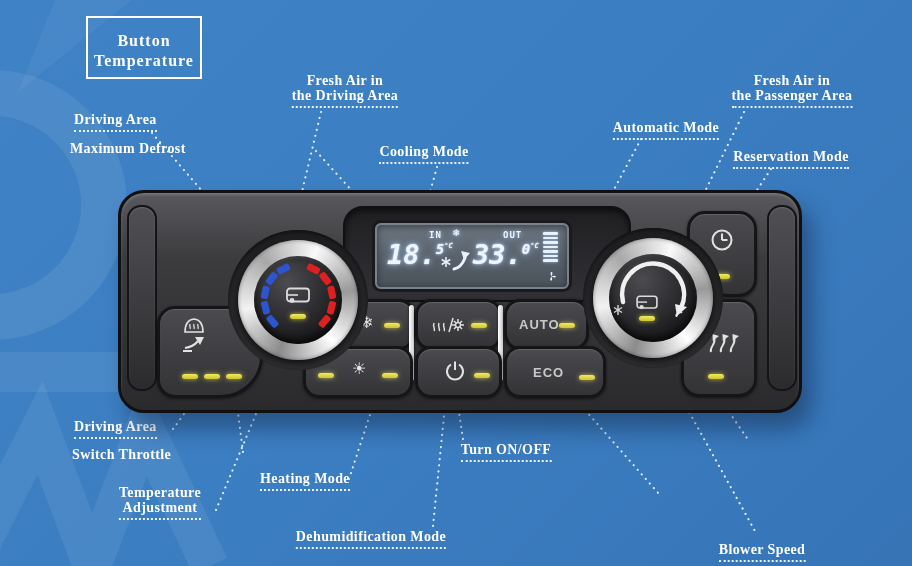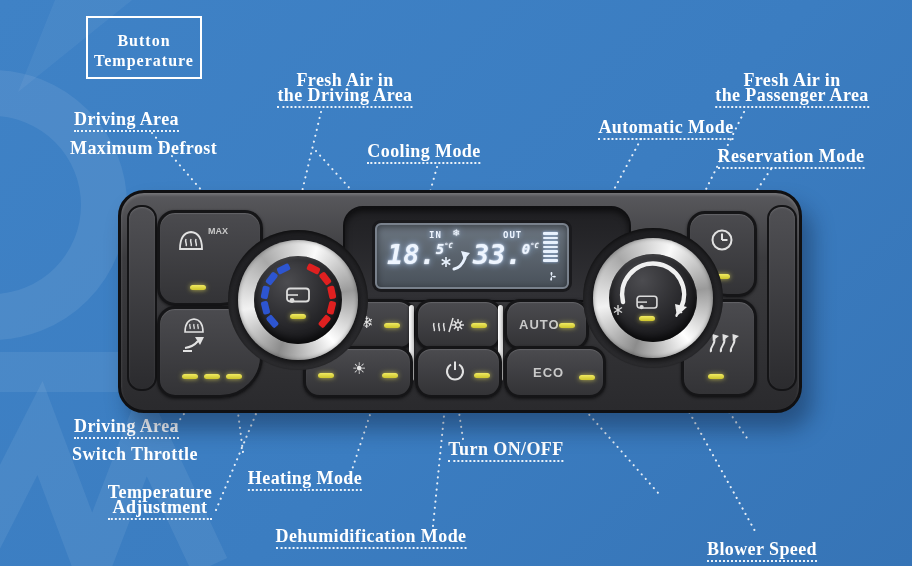--- a/index.html
+++ b/index.html
@@ -4,21 +4,21 @@
 <style>
   html,body{margin:0;padding:0;}
   body{width:912px;height:566px;overflow:hidden;background:#3b7dc1;
        font-family:"Liberation Sans",sans-serif;}
   .stage{position:relative;width:912px;height:566px;
          background:linear-gradient(135deg,#3f82c6 0%,#3b7dc1 55%,#3674b6 100%);}
   svg.overlay{position:absolute;left:0;top:0;pointer-events:none;}
 
   
   .lbl{position:absolute;color:#fff;font-family:"Liberation Serif",serif;
-       font-weight:bold;font-size:18px;line-height:15px;letter-spacing:.4px;
+       font-weight:bold;font-size:14px;line-height:15px;letter-spacing:.4px;
        text-align:center;white-space:nowrap;}
   .lbl.leftalign{text-align:left;}
   .lbl .u{height:0;border-top:2px dotted rgba(255,255,255,.9);margin-top:3px;}
   .cx{transform:translateX(-50%);}
 
   .title-box{position:absolute;left:86px;top:16px;width:112px;padding:13px 0 6px;
        border:2px solid #fff;color:#fff;text-align:center;
        font-family:"Liberation Serif",serif;font-weight:bold;font-size:16px;
        line-height:20px;letter-spacing:1px;}
 
@@ -146,30 +146,20 @@
     <span>Dehumidification Mode</span><div class="u"></div></div>
   <div class="lbl cx" style="left:506px;top:442px;">
     <span>Turn ON/OFF</span><div class="u"></div></div>
   <div class="lbl cx" style="left:762px;top:542px;">
     <span>Blower Speed</span><div class="u"></div></div>
 
   <div class="panel">
     <div class="ear left"></div>
     <div class="ear right"></div>
 
-    <div class="pbtn" style="left:36px;top:17px;width:100px;height:90px;border-radius:18px 18px 42px 18px;">
-      <svg class="icon" style="left:16px;top:16px;" width="30" height="22" viewBox="0 0 30 22">
-        <path d="M4 20 Q4 4 15 3 Q26 4 26 20 Z" fill="none" stroke="#e2e2e2" stroke-width="1.8"></path>
-        <path d="M10 17 c1.5,-2 -1.5,-4 0,-7" fill="none" stroke="#e2e2e2" stroke-width="1.5"></path>
-        <path d="M15 17 c1.5,-2 -1.5,-4 0,-7" fill="none" stroke="#e2e2e2" stroke-width="1.5"></path>
-        <path d="M20 17 c1.5,-2 -1.5,-4 0,-7" fill="none" stroke="#e2e2e2" stroke-width="1.5"></path>
-      </svg>
-      <span class="ptxt" style="left:48px;top:13px;font-size:9px;letter-spacing:0;">MAX</span>
-      <span class="led" style="left:30px;top:72px;"></span>
-    </div>
 
     <div class="pbtn" style="left:36px;top:113px;width:100px;height:86px;border-radius:18px 18px 42px 18px;">
       <svg class="icon" style="left:22px;top:8px;" width="24" height="16" viewBox="0 0 24 16">
         <path d="M3 15 Q3 3 12 2 Q21 3 21 15 Z" fill="none" stroke="#e2e2e2" stroke-width="1.6"></path>
         <path d="M8 12 c1,-1.5 -1,-3 0,-5" fill="none" stroke="#e2e2e2" stroke-width="1.3"></path>
         <path d="M12 12 c1,-1.5 -1,-3 0,-5" fill="none" stroke="#e2e2e2" stroke-width="1.3"></path>
         <path d="M16 12 c1,-1.5 -1,-3 0,-5" fill="none" stroke="#e2e2e2" stroke-width="1.3"></path>
       </svg>
       <svg class="icon" style="left:20px;top:26px;" width="28" height="18" viewBox="0 0 28 18">
         <path d="M3 16 h9" stroke="#e2e2e2" stroke-width="2"></path>

